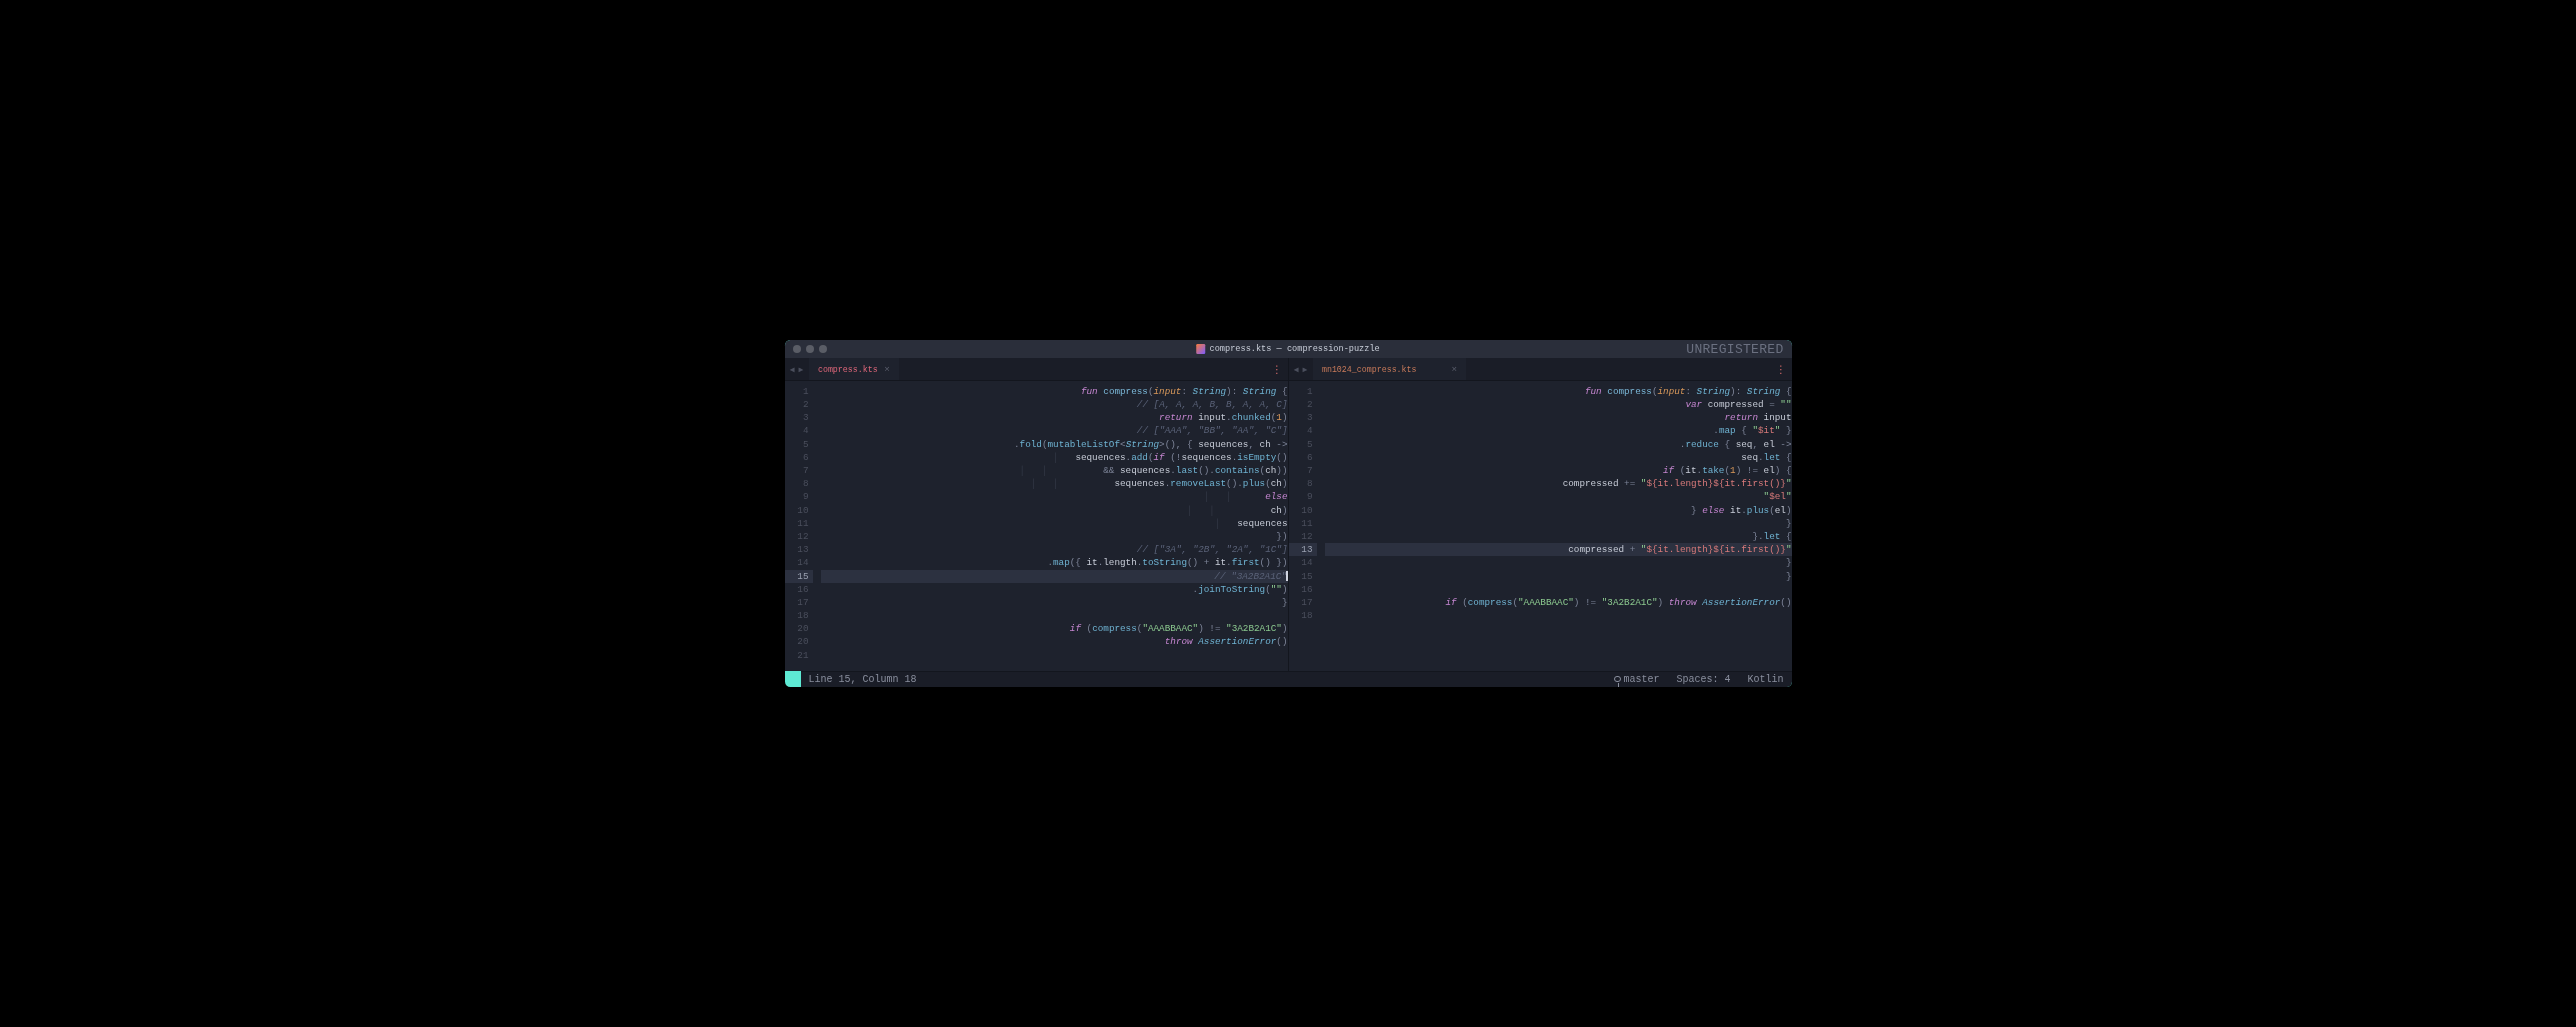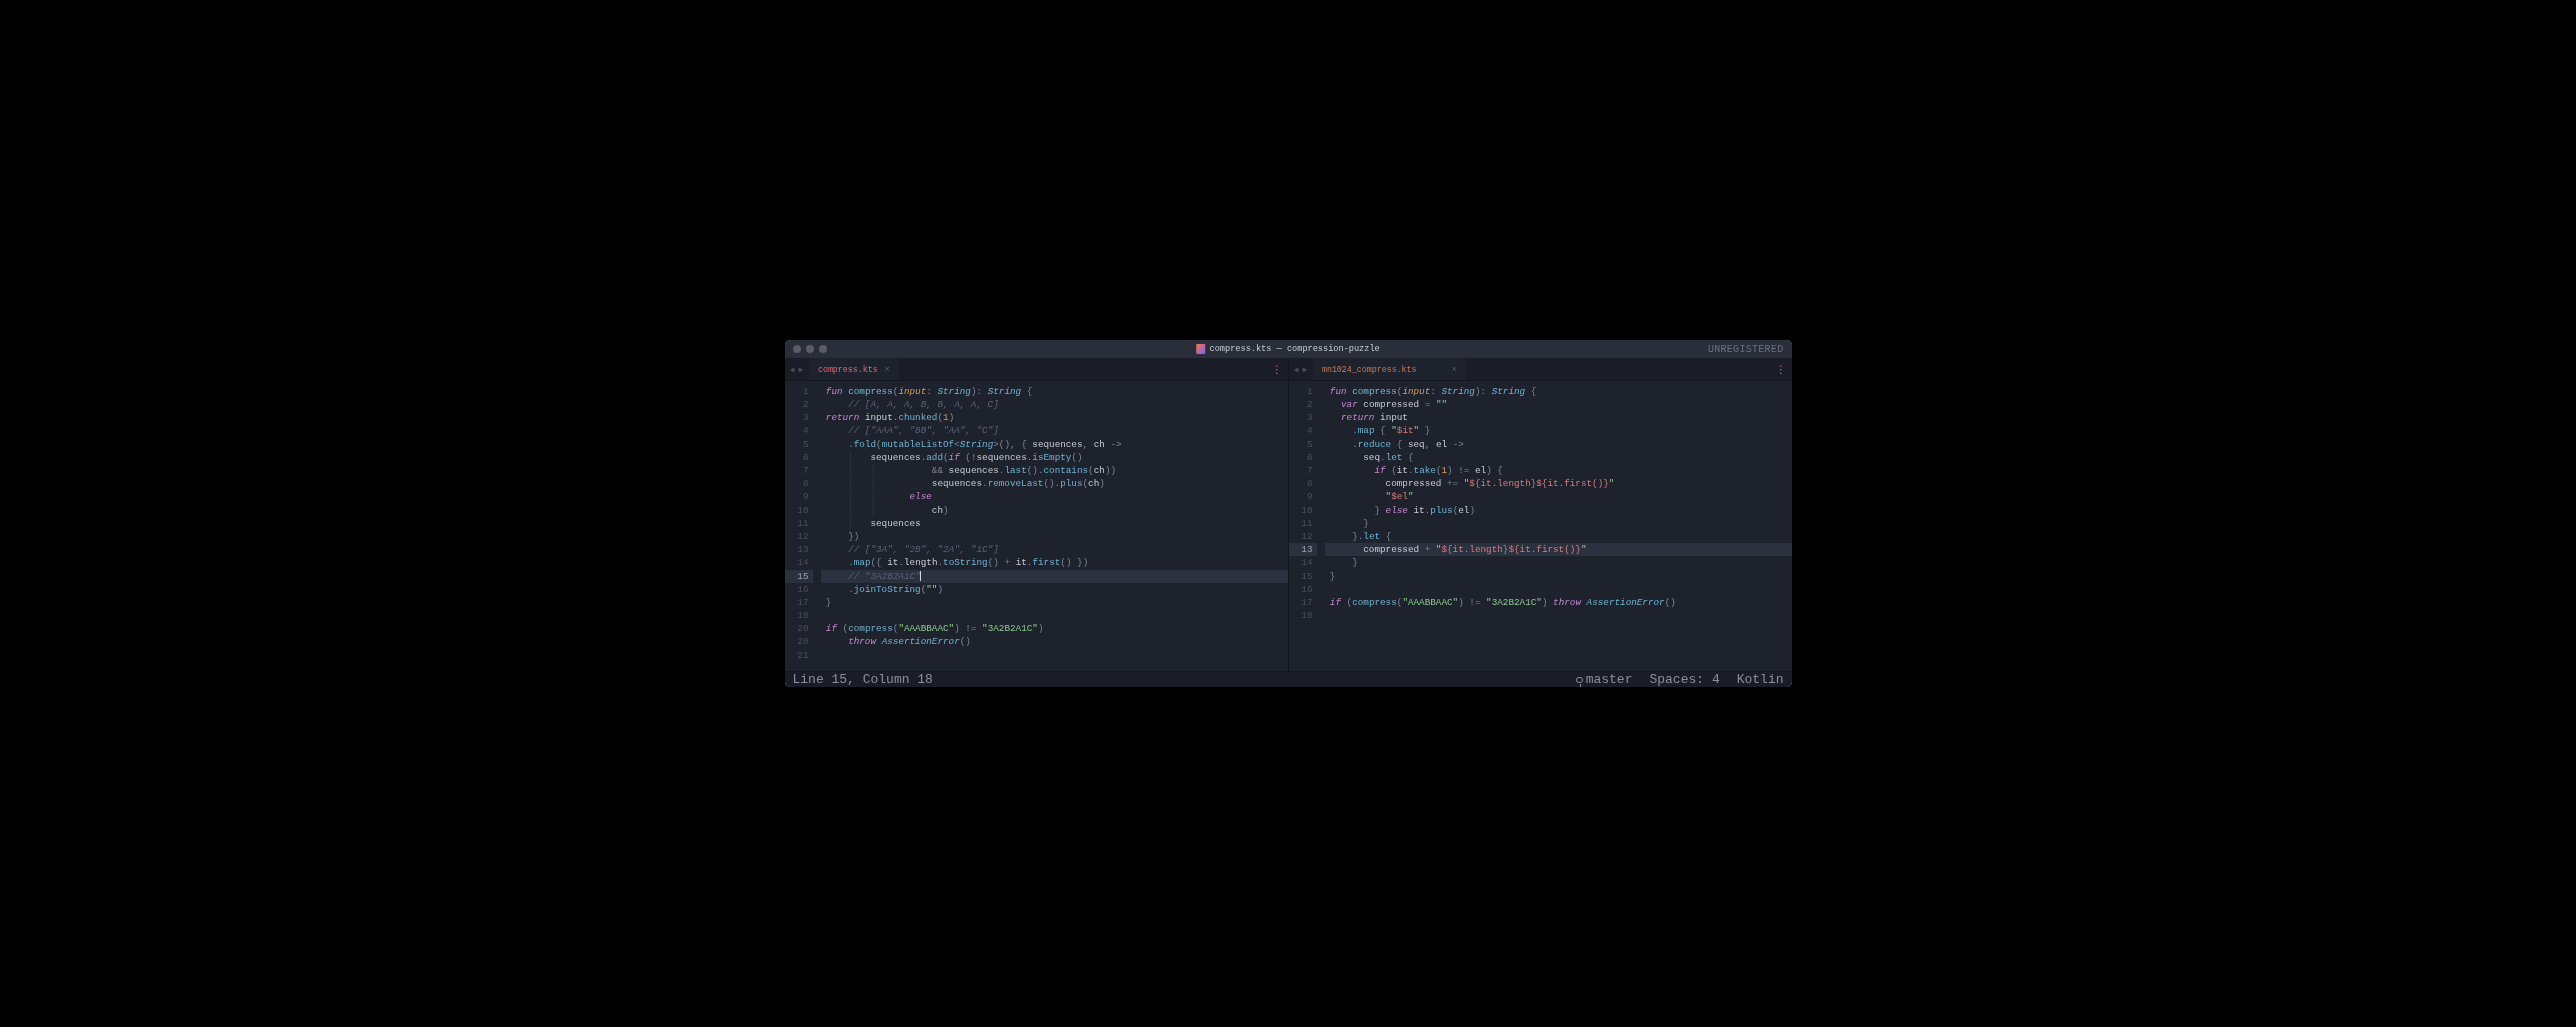--- a/index.html
+++ b/index.html
@@ -42,21 +42,21 @@
   font-size: 8.6px;
 }
 .title-icon {
   width: 9.3px; height: 9.3px;
   background: linear-gradient(135deg,#f97b3c,#7c5cff);
   border-radius: 1.3px;
 }
 .unreg {
   margin-left: auto;
   color: #6b7080;
-  font-size: 10px;
+  font-size: 13px;
   letter-spacing: 0.3px;
 }
 .panes {
   display: flex;
   background: #1e222d;
 }
 .pane {
   flex: 1;
   min-width: 0;
   border-right: 0.7px solid #13161e;
@@ -121,20 +121,21 @@
   line-height: 13.2px;
   padding-right: 4px;
   min-width: 28px;
 }
 .code {
   flex: 1;
   padding: 4px 0;
   white-space: pre;
   color: #c8cdd8;
   position: relative;
+  text-align: right;
 }
 .code .line {
   height: 13.2px;
   line-height: 13.2px;
   padding-left: 5.3px;
 }
 .line.hl { background: #2c3140; }
 .gutter .ln.hl { background: #2c3140; color: #9aa0b0; }
 .line.cursor-line::after {
   content: "";
@@ -159,23 +160,24 @@
 .ident { color: #c8cdd8; }
 .call { color: #6fb3d2; }
 .guide { color: #353a48; }
 .statusbar {
   height: 16px;
   background: #1a1d27;
   display: flex;
   align-items: center;
   padding: 0 8px;
   color: #8a8f9e;
-  font-size: 13px;
+  font-size: 10px;
   gap: 12px;
   border-top: 0.7px solid #13161e;
+  margin-left: 16px;
 }
 .statusbar .right { margin-left: auto; display: flex; gap: 17px; align-items: flex-start; }
 .branch-icon {
   display: inline-block;
   width: 6.6px; height: 6.6px;
   border: 0.7px solid #8a8f9e;
   border-radius: 50%;
   position: relative;
   margin-right: 2.6px;
 }

